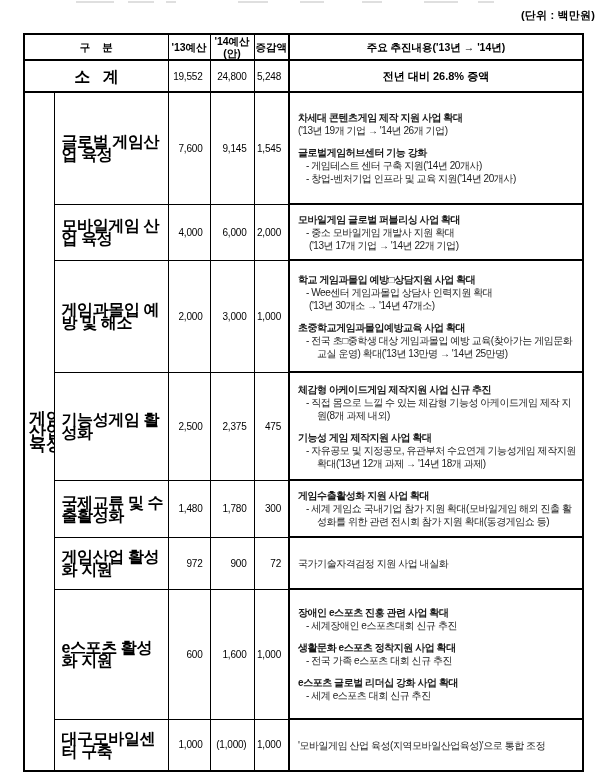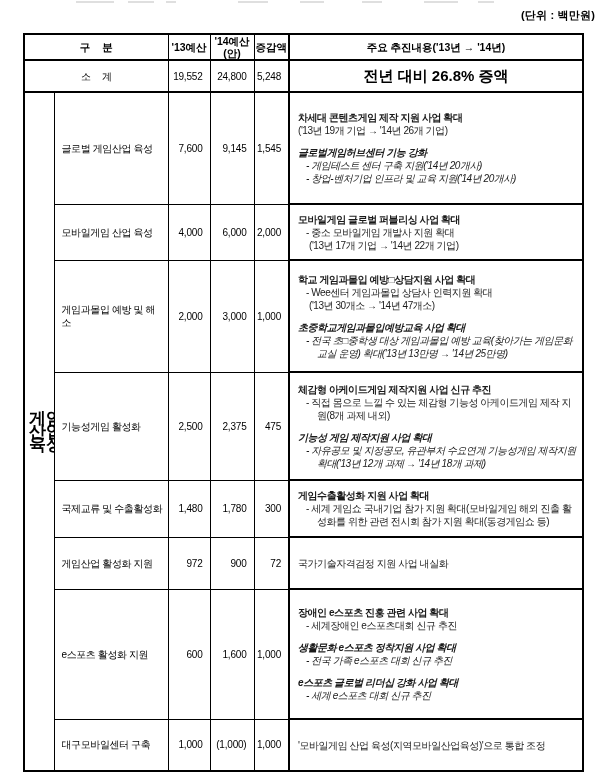--- a/index.html
+++ b/index.html
@@ -37,31 +37,31 @@
 
   .gap { word-spacing:9px; }
 
   td.group {
     width:30px; text-align:center; vertical-align:middle;
     font-size:17px; font-weight:bold; line-height:13px; padding:0 4px;
     word-break:keep-all;
   }
   td.item {
     text-align:left; vertical-align:middle; padding:2px 4px 2px 7px;
-    font-size:10px; font-weight:normal; letter-spacing:-0.4px; line-height:13px;
+    font-size:16px; font-weight:bold; letter-spacing:-0.4px; line-height:13px;
   }
   td.item.center { text-align:center; padding-left:4px; }
   td.num {
     text-align:right; vertical-align:middle; padding-right:7px;
     font-size:10px; font-weight:normal; letter-spacing:-0.2px;
   }
   td.sub-details { text-align:center; vertical-align:middle;
-    font-size:15px; font-weight:bold; }
-
-  td.content .blk + .blk { margin-top:9px;font-style:italic; }
+    font-size:11px; font-weight:bold; }
+
+  td.content .blk + .blk { margin-top:9px; }
   td.content div { font-size:10px; line-height:13px; letter-spacing:-0.45px; color:#1a1a1a; }
   .t-title { font-weight:bold; padding-left:5px; color:#111; }
   .t-line  { padding-left:5px; }
   .t-cont  { padding-left:16px; }
   .t-dash  { padding-left:16px; text-indent:-11px;margin-left:8px; }
 </style>
 </head>
 <body>
 
 <div class="page">

